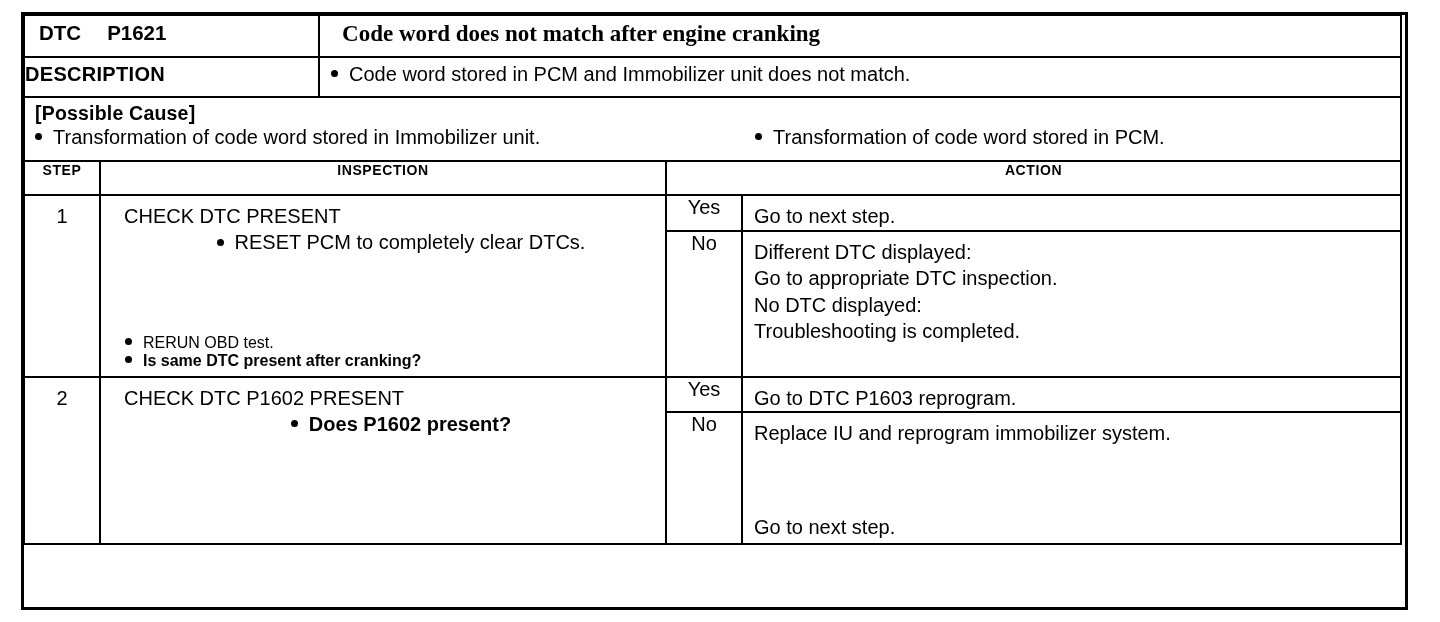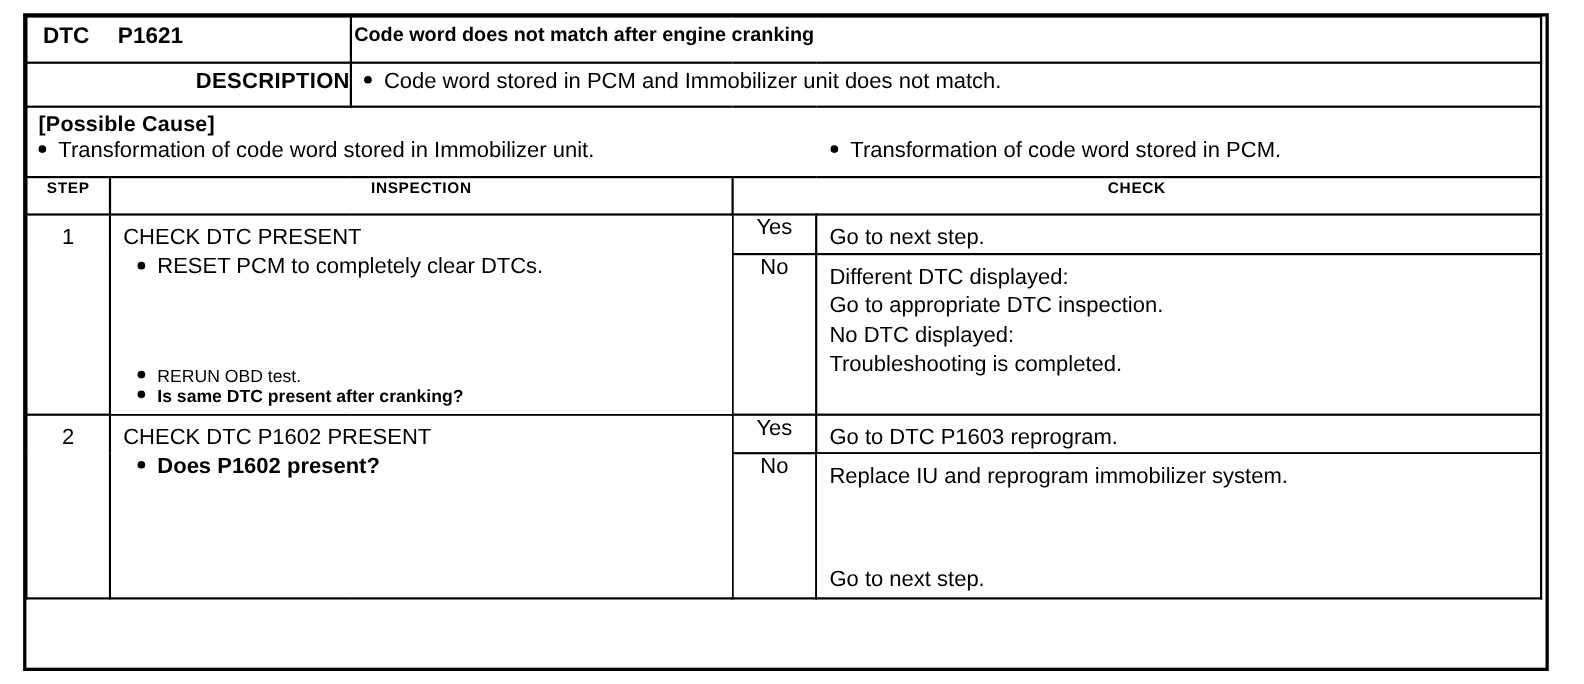--- a/index.html
+++ b/index.html
@@ -60,31 +60,32 @@
   .dtc-label {
     font-size: 20.5px;
     font-weight: bold;
     padding: 5px 0 5px 14px;
     white-space: nowrap;
   }
   .dtc-label .code {
     margin-left: 26px;
   }
   .dtc-title {
-    font-size: 18px;
-    font-weight: bold;
-    padding: 5px 0 5px 2px;
+    font-size: 23px;
+    font-weight: bold;
+    padding: 5px 0 5px 22px;
+    font-family: Liberation Serif, serif;
   }
 
   
   .desc-label {
     font-size: 20px;
     font-weight: bold;
-    text-align: right;
-    padding: 5px 0 5px 16px;
+    text-align: left;
+    padding: 5px 0 5px 0;
     letter-spacing: 0.3px;
   }
   .desc-body {
     font-size: 20px;
     padding: 5px 0 5px 11px;
   }
 
   
   .bul {
     display: inline-block;
@@ -137,26 +138,28 @@
   .step-num {
     font-size: 20px;
     text-align: center;
     padding: 9px 0 0 0;
   }
   .insp-cell {
     padding: 7px 0 0 11px;
     font-size: 20px;
     line-height: 1.32;
     position: relative;
+    margin-left: 12px;
   }
   .insp-title {
     white-space: nowrap;
   }
   .insp-sub {
     padding-left: 13px;
+    text-align: center;
   }
   .insp-bottom {
     position: absolute;
     left: 24px;
     bottom: 6px;
   }
   .yn-cell {
     font-size: 20px;
     text-align: center;
     padding: 0 0 0 0;
@@ -230,21 +233,21 @@
     </tr>
 
     <tr>
       <td style="height:32px;">
         <div class="colhead">STEP</div>
       </td>
       <td colspan="2">
         <div class="colhead">INSPECTION</div>
       </td>
       <td colspan="2">
-        <div class="colhead">CHECK</div>
+        <div class="colhead">ACTION</div>
       </td>
     </tr>
 
     <tr>
       <td rowspan="2" style="height:74px;">
         <div class="step-num">1</div>
       </td>
       <td rowspan="2" colspan="2" class="rel">
         <div class="insp-cell">
           <div class="insp-title">CHECK DTC PRESENT</div>

